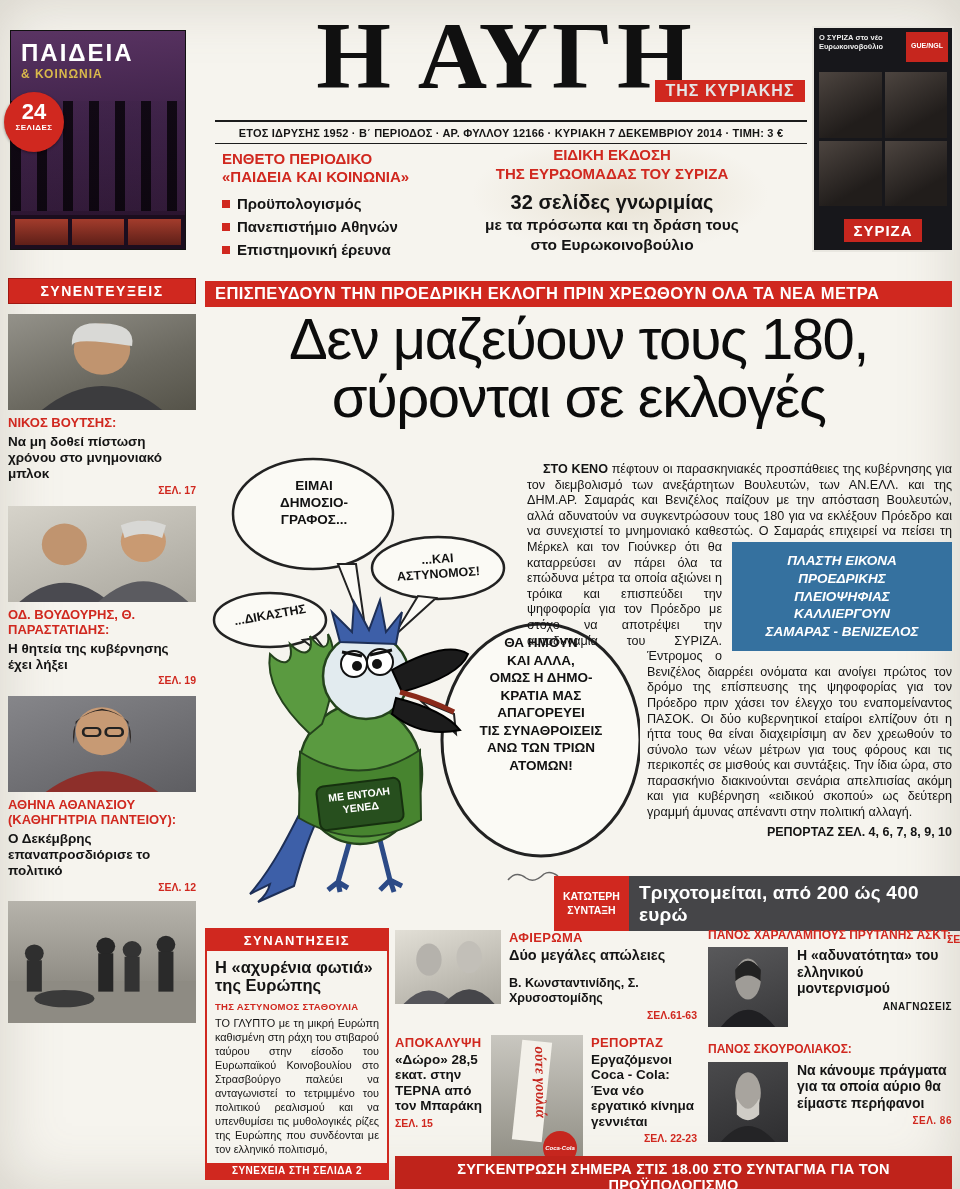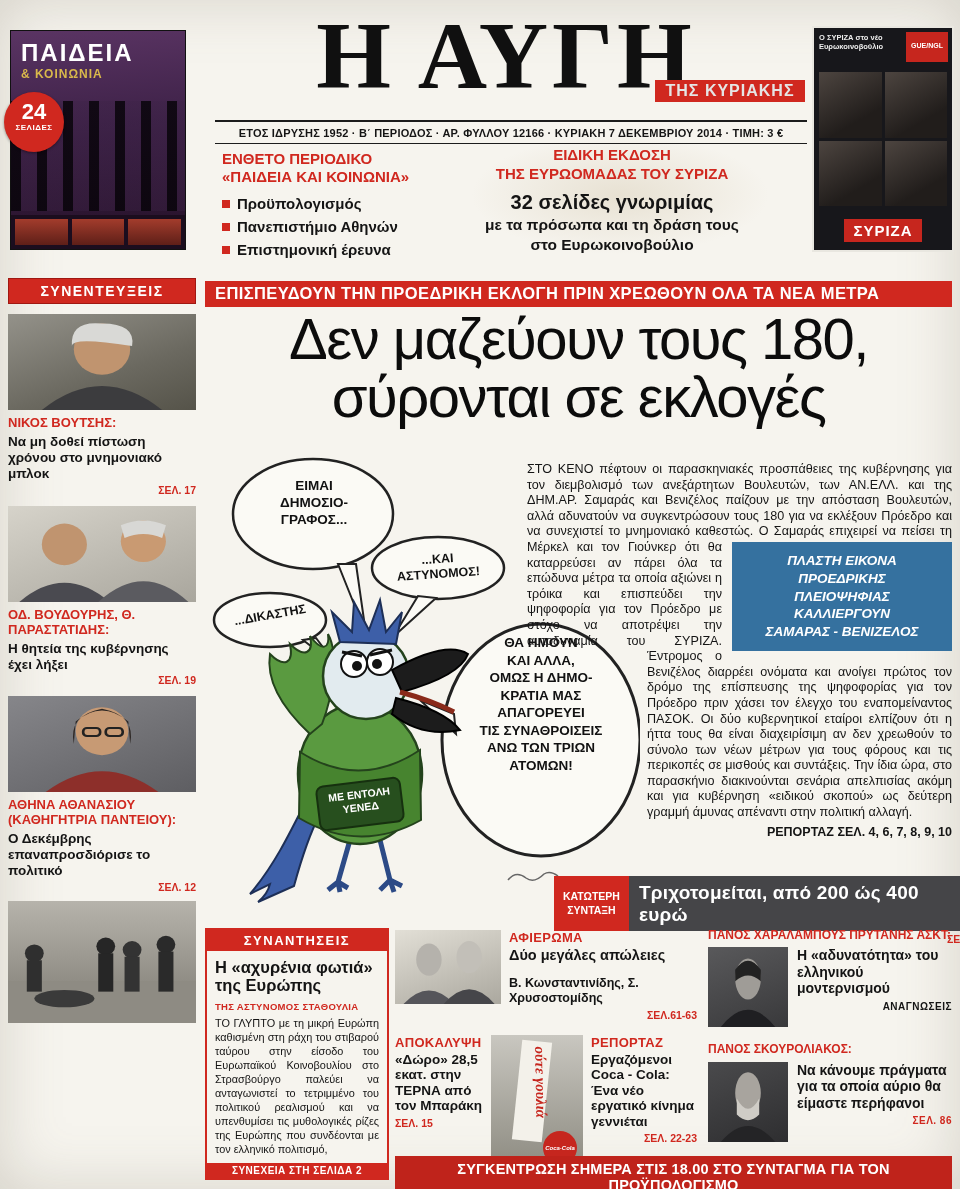--- a/index.html
+++ b/index.html
@@ -86,21 +86,21 @@
   .dec-box .f{ font-weight:700; font-size:12px; text-align:right; margin-top:7px; letter-spacing:1px; }
   .hist-ph{ height:122px; margin-top:8px; }
 
   
   .kicker{ left:205px; top:281px; width:747px; background:var(--red); color:#fff; font-weight:700;
          font-size:16.5px; padding:3px 10px 4px; letter-spacing:.4px; }
   .headline{ left:205px; top:310px; width:747px; text-align:center; font-weight:400; font-size:58px;
          letter-spacing:-1.5px; line-height:1.0; color:#0c0c0c; }
 
   .article{ left:527px; top:462px; width:425px; font-size:12.6px; line-height:15.6px; text-align:justify; }
-  .article .lead-in{ font-weight:400; }
+  .article .lead-in{ font-weight:700;margin-left:16px; }
   .bluebox{ float:right; width:220px; background:var(--blue); color:#fff; text-align:center;
          font-weight:700; font-style:italic; font-size:13.5px; line-height:1.32;
          padding:10px 6px; margin:2px 0 6px 10px; }
   .bubble-spacer{ float:left; width:112px; height:240px; margin:2px 8px 0 0; }
   .reportage{ clear:right; font-weight:700; font-size:12.5px; text-align:right; margin-top:4px; }
 
   
   .cartoon{ left:208px; top:452px; width:432px; height:452px; }
   .cartoon .bub{ position:absolute; font-weight:700; text-align:center; color:#111; }
   .bub1{ left:32px; top:26px; width:148px; font-size:13.5px; line-height:1.25; }

